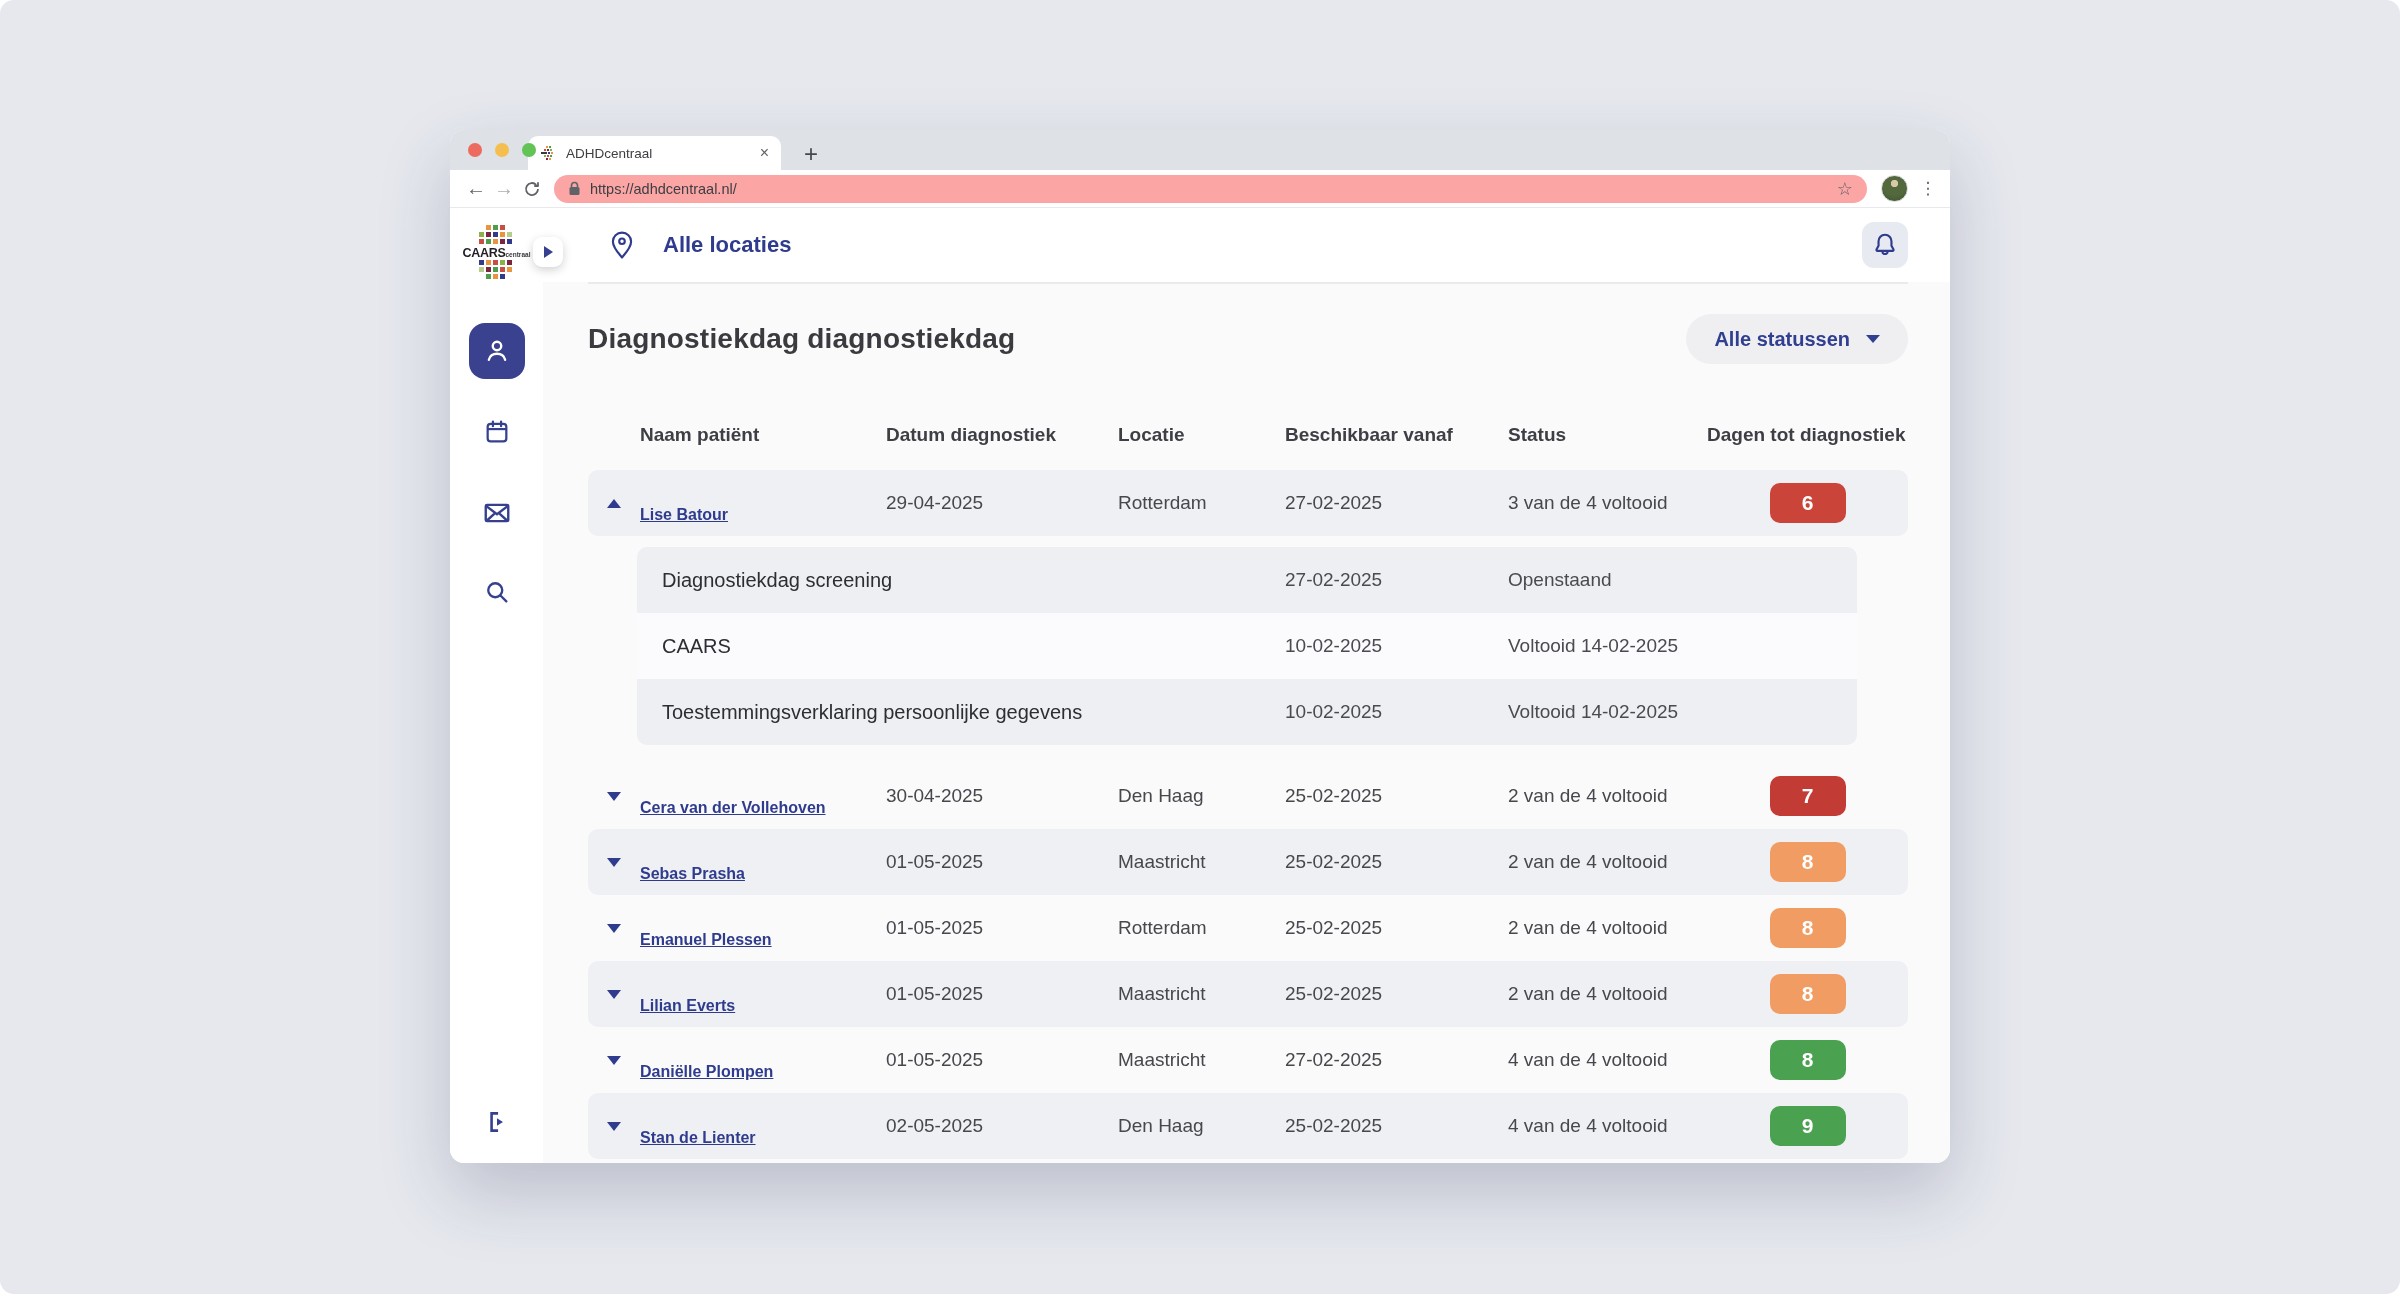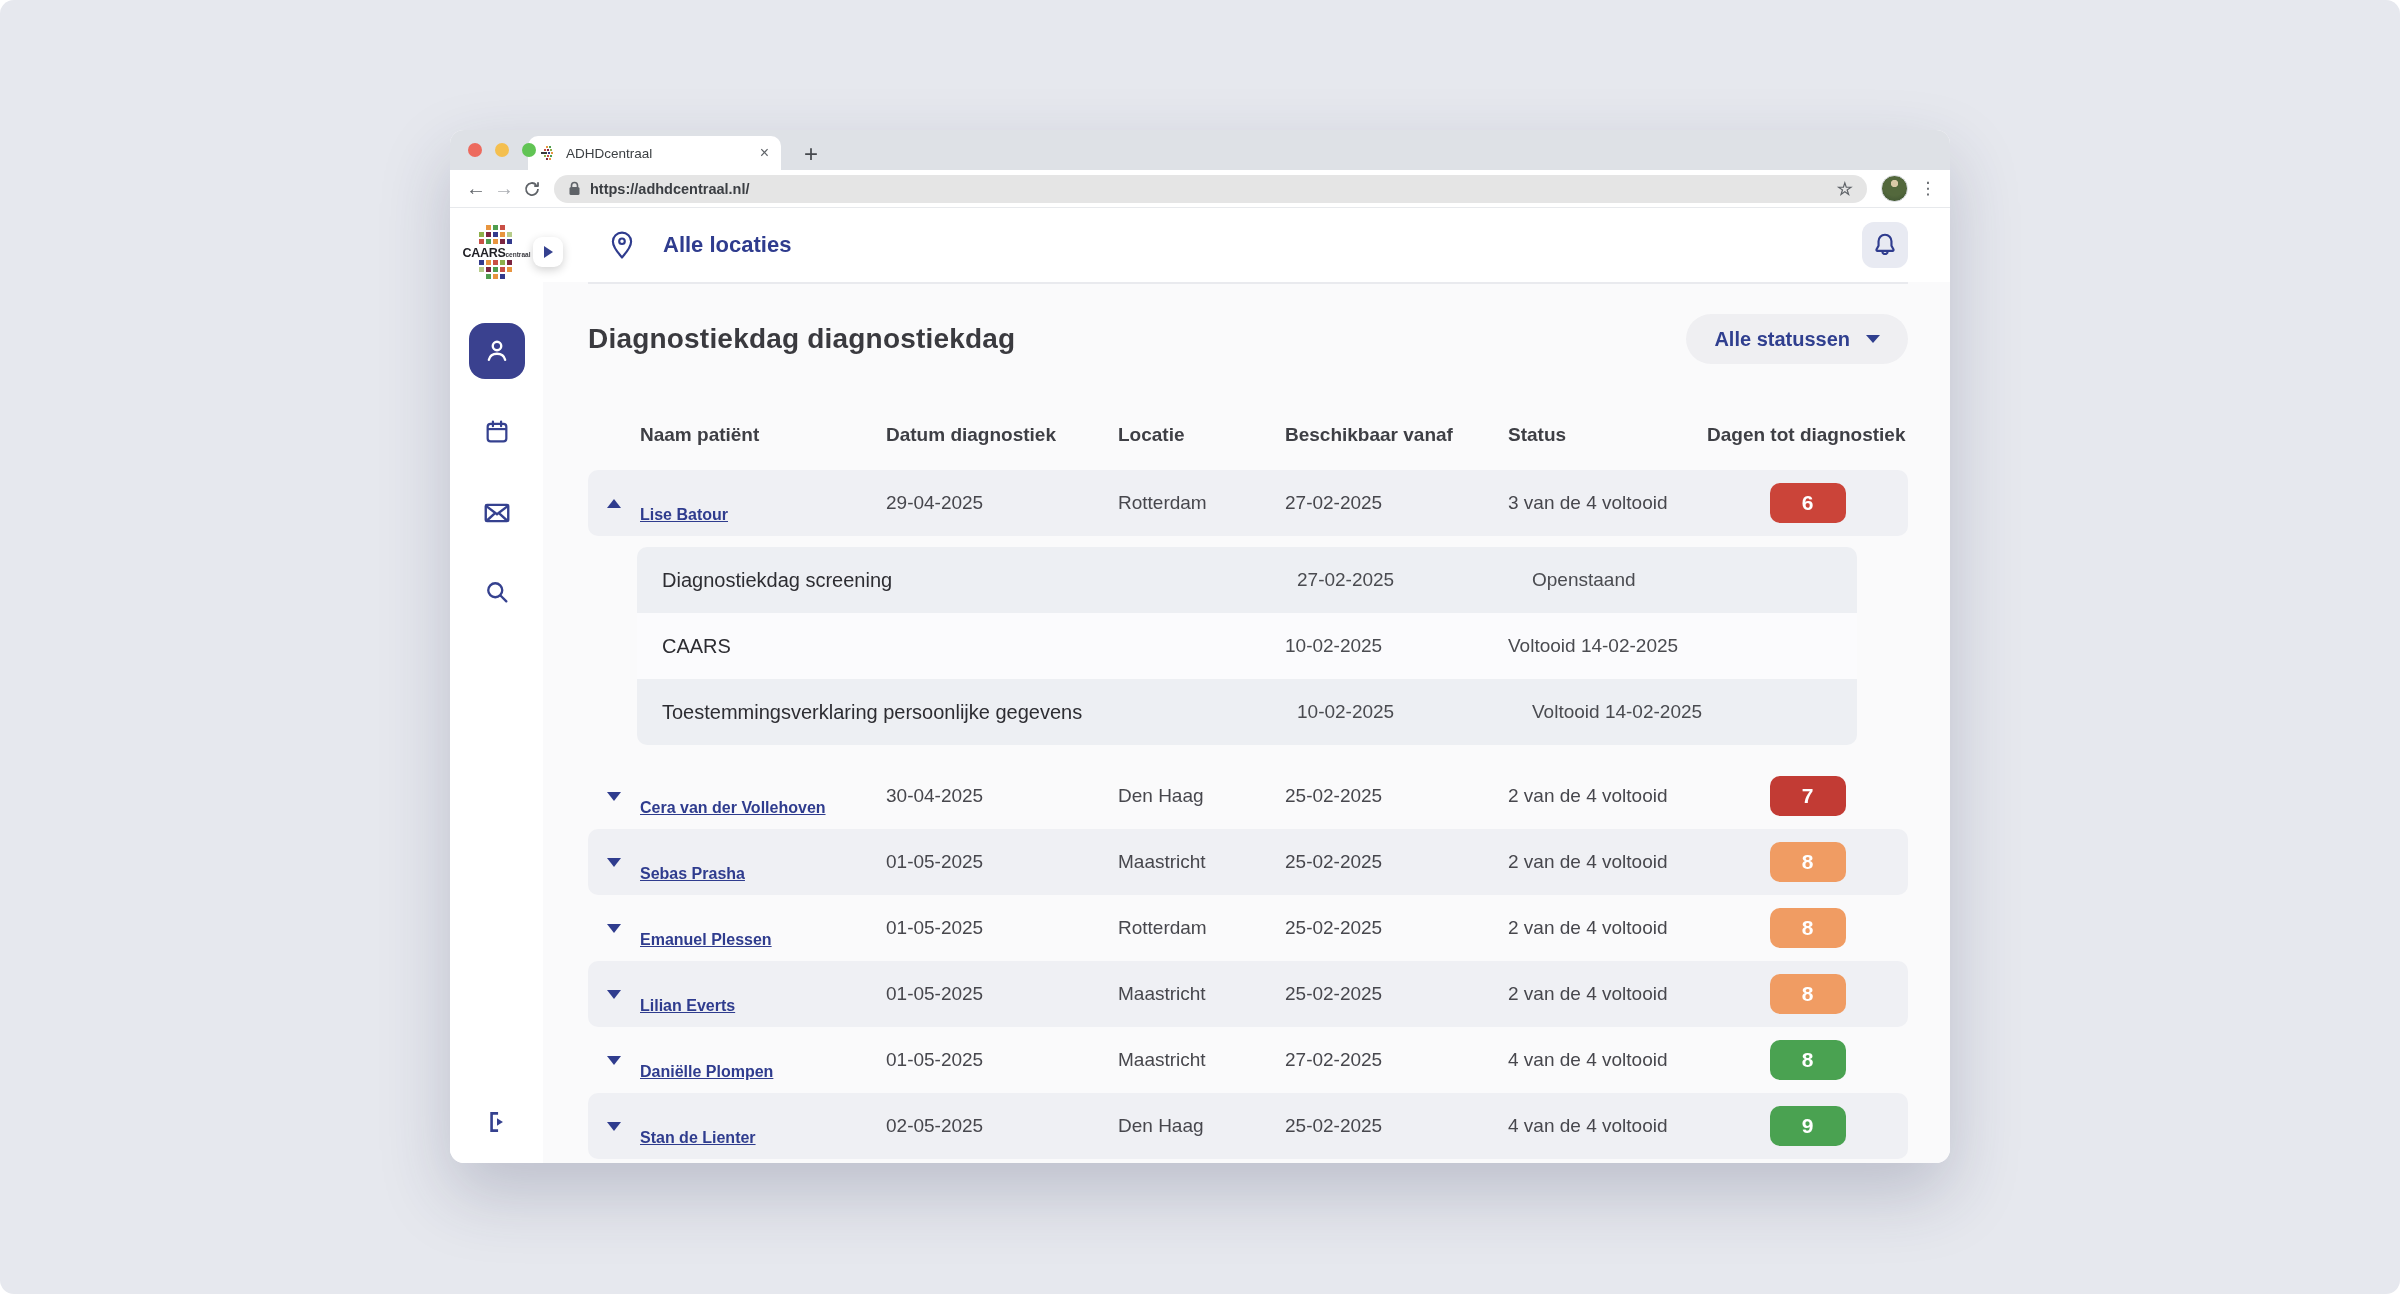--- a/index.html
+++ b/index.html
@@ -20,22 +20,22 @@
   .tab-title { flex:1; font-size:13.5px; color:#3c4043; white-space:nowrap; overflow:hidden; }
   .tab-close { font-size:16px; color:#5f6368; line-height:1; }
   .newtab { align-self:center; margin-left:16px; margin-top:8px; width:28px; height:28px;
             display:flex; align-items:center; justify-content:center; font-size:24px; color:#45484d; }
 
   .toolbar { flex:0 0 38px; background:#fff; border-bottom:1px solid #e7e9ec;
              display:flex; align-items:center; padding:0 12px; }
   .navbtn { width:28px; height:28px; display:flex; align-items:center; justify-content:center;
             font-size:20px; color:#5f6368; }
   .navbtn.fwd { color:#aaadb2; }
-  .urlpill { flex:1; height:28px; background:#e5e5e5; border-radius:15px; margin:0 8px;
-             display:flex; align-items:center; padding:0 14px; gap:9px;font-weight:bold; }
+  .urlpill { flex:1; height:28px; background:#fca5a5; border-radius:15px; margin:0 8px;
+             display:flex; align-items:center; padding:0 14px; gap:9px; }
   .url { font-size:14.5px; color:#3b3e43; flex:1; }
   .star { font-size:18px; color:#5f6368; }
   .avatar { width:27px; height:27px; border-radius:50%; margin:0 10px 0 6px; border:1px solid #d6d9dd;
             background:radial-gradient(circle at 50% 30%, #d9c9a6 0 16%, #53683c 18% 55%, #3c5230 100%); }
   .kebab { width:20px; text-align:center; font-size:17px; color:#5f6368; letter-spacing:0; }
 
   
   .app { flex:1; display:flex; min-height:0; }
 
   .sidebar { width:93px; background:#fff; position:relative; display:flex; flex-direction:column;
@@ -81,21 +81,21 @@
   .pname { color:#2f3c8e; font-weight:700; font-size:16px; text-decoration:underline; cursor:pointer;
            justify-self:start;margin-top:24px; }
   .daycell { display:flex; justify-content:center; }
   .badge { min-width:76px; height:40px; border-radius:10px; display:flex; align-items:center;
            justify-content:center; color:#fff; font-weight:700; font-size:21px; }
 
   .subpanel { margin:11px 51px 18px 49px; border-radius:10px; overflow:hidden; }
   .subrow { display:grid; grid-template-columns:648px 223px 1fr; align-items:center; height:66px;
             font-size:19px; color:#4a4b50; }
   .subrow .sname { padding-left:25px; color:#2d2d32; font-size:20px; }
-  .subrow.shade { background:#edeff3;gap:12px; }
+  .subrow.shade { background:#edeff3; }
   .subrow.lite  { background:#fbfbfd; }
 
   svg { display:block; }
 </style>
 </head>
 <body>
 
 <div class="stage">
   <div class="window">
 

